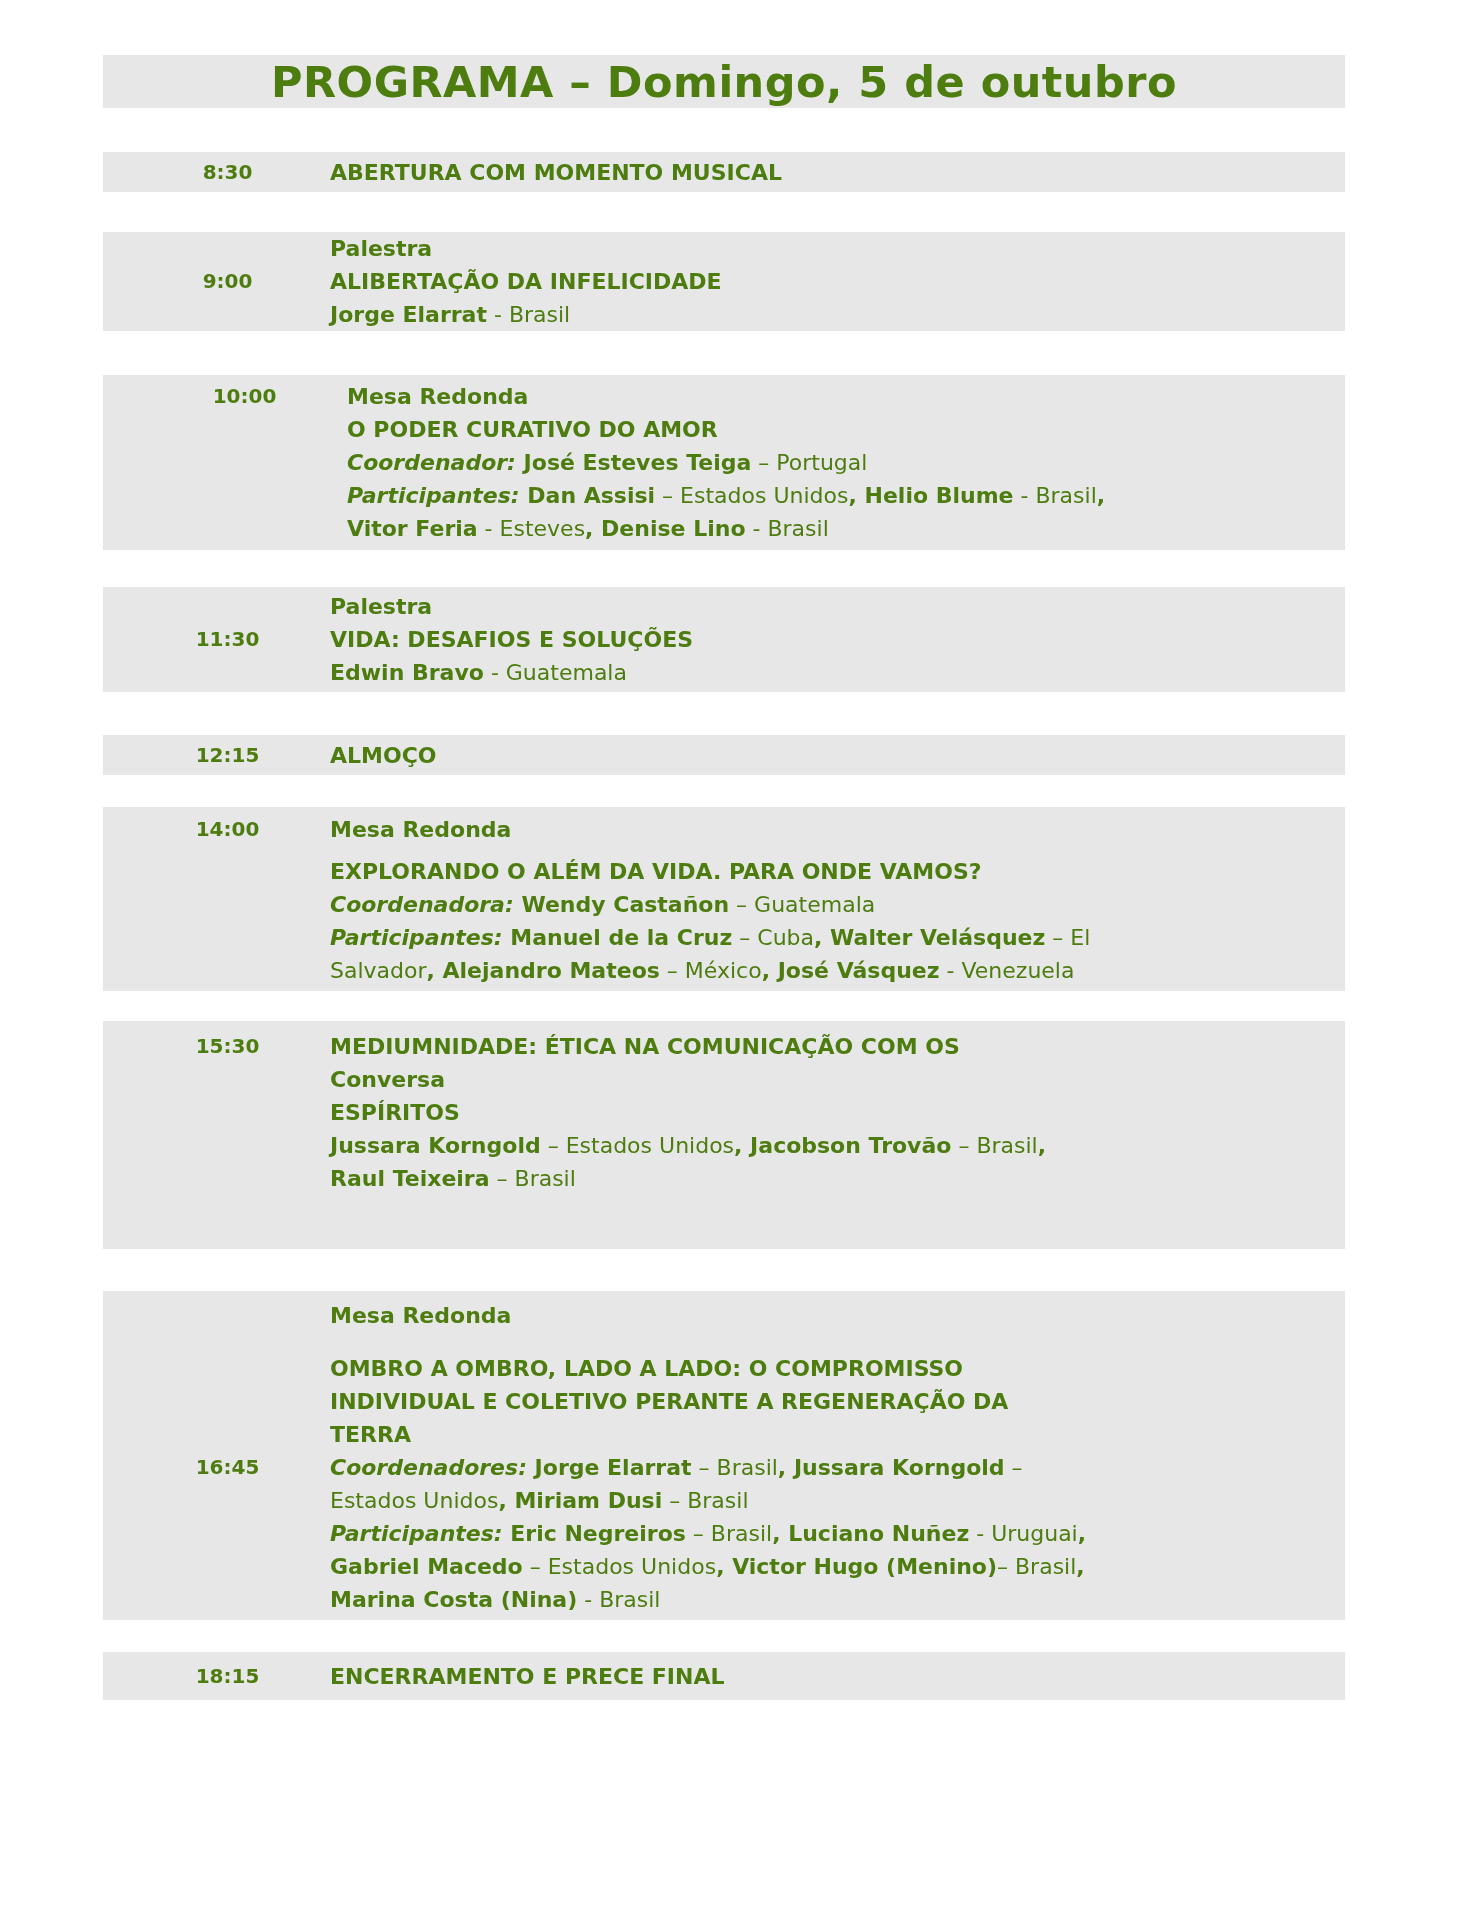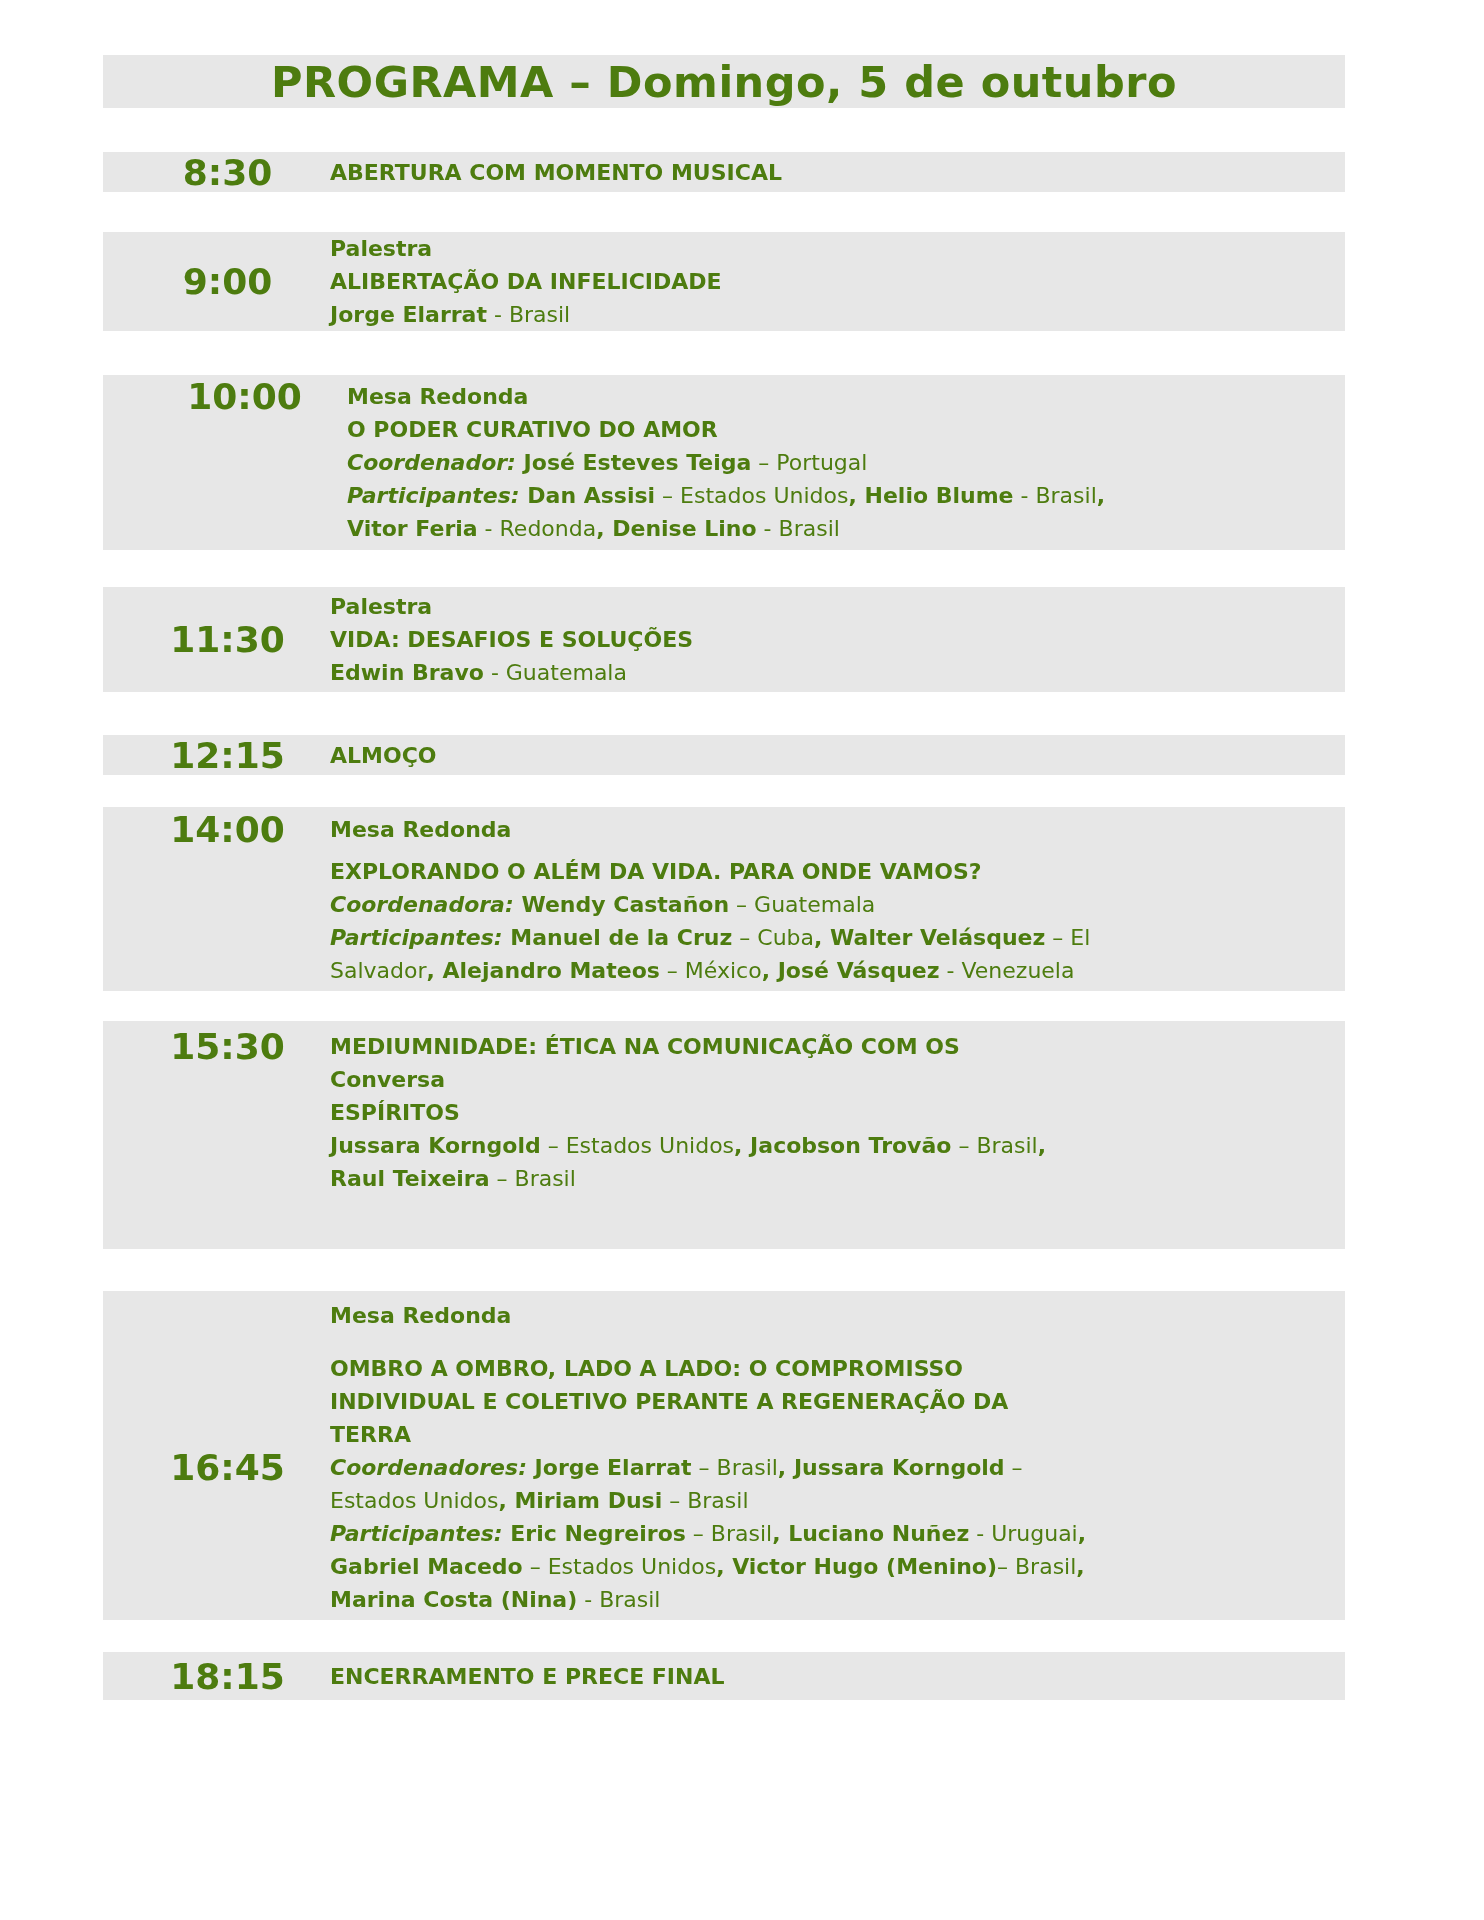--- a/index.html
+++ b/index.html
@@ -4,21 +4,21 @@
 <style>
   html,body{margin:0;padding:0;}
   body{background:#ffffff;}
   .page{position:relative;width:1484px;height:1920px;background:#ffffff;color:#4d7c0f;
         font-family:"DejaVu Sans","Liberation Sans",sans-serif;overflow:hidden;}
   .band{background:#e7e7e7;margin-left:103px;width:1242px;box-sizing:border-box;}
   .title-band{margin-top:55px;height:53px;display:flex;align-items:center;justify-content:center;}
   .title-text{font-weight:bold;font-size:43px;letter-spacing:0.5px;white-space:nowrap;}
   .row{display:flex;align-items:center;}
   .time{flex:0 0 227px;width:227px;box-sizing:border-box;padding-left:22px;text-align:center;
-        font-weight:bold;font-size:36px;line-height:33px;}
+        font-weight:bold;font-size:20px;line-height:33px;}
   .content{flex:1;font-size:22px;line-height:33px;min-width:0;}
   .line{white-space:nowrap;height:33px;}
   .seg-b{font-weight:bold;}
   .seg-r{font-weight:normal;}
   .seg-bi{font-weight:bold;font-style:italic;}
   
   .r830 {margin-top:44px;height:40px;}
   .r900 {margin-top:40px;}
   .r1000{margin-top:44px;padding:5px 17px;}
   .r1130{margin-top:37px;padding:3px 0;}
@@ -60,21 +60,21 @@
     </div>
   </div>
 
   <div class="band row r1000">
     <div class="time">10:00</div>
     <div class="content">
       <div class="line"><span class="seg-b">Mesa Redonda</span></div>
       <div class="line"><span class="seg-b">O PODER CURATIVO DO AMOR</span></div>
       <div class="line"><span class="seg-bi">Coordenador:</span><span class="seg-b"> José Esteves Teiga</span><span class="seg-r"> – Portugal</span></div>
       <div class="line"><span class="seg-bi">Participantes:</span><span class="seg-b"> Dan Assisi</span><span class="seg-r"> – Estados Unidos</span><span class="seg-b">, Helio Blume</span><span class="seg-r"> - Brasil</span><span class="seg-b">,</span></div>
-      <div class="line"><span class="seg-b">Vitor Feria</span><span class="seg-r"> - Redonda</span><span class="seg-b">, Denise Lino</span><span class="seg-r"> - Brasil</span></div>
+      <div class="line"><span class="seg-b">Vitor Feria</span><span class="seg-r"> - Esteves</span><span class="seg-b">, Denise Lino</span><span class="seg-r"> - Brasil</span></div>
     </div>
   </div>
 
   <div class="band row r1130">
     <div class="time">11:30</div>
     <div class="content">
       <div class="line"><span class="seg-b">Palestra</span></div>
       <div class="line"><span class="seg-b">VIDA: DESAFIOS E SOLUÇÕES</span></div>
       <div class="line"><span class="seg-b">Edwin Bravo</span><span class="seg-r"> - Guatemala</span></div>
     </div>

